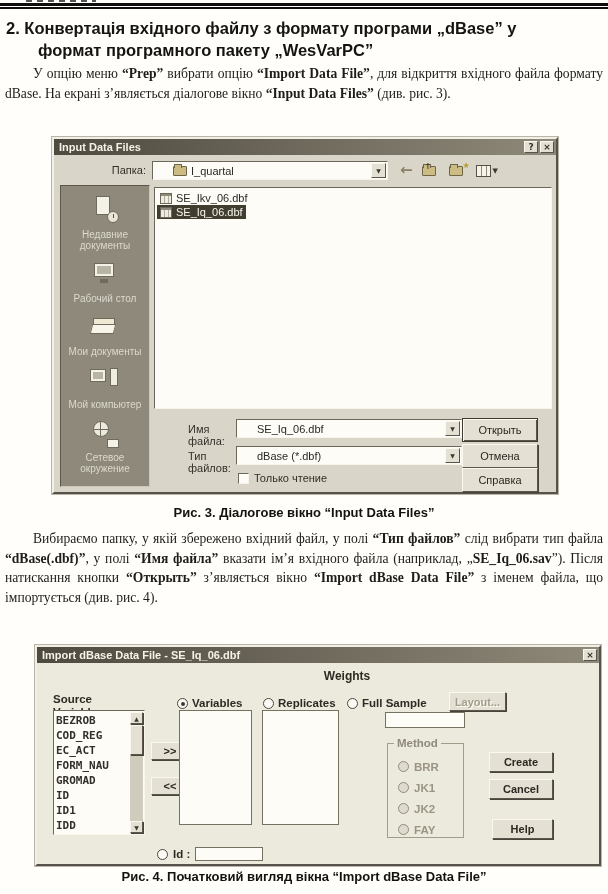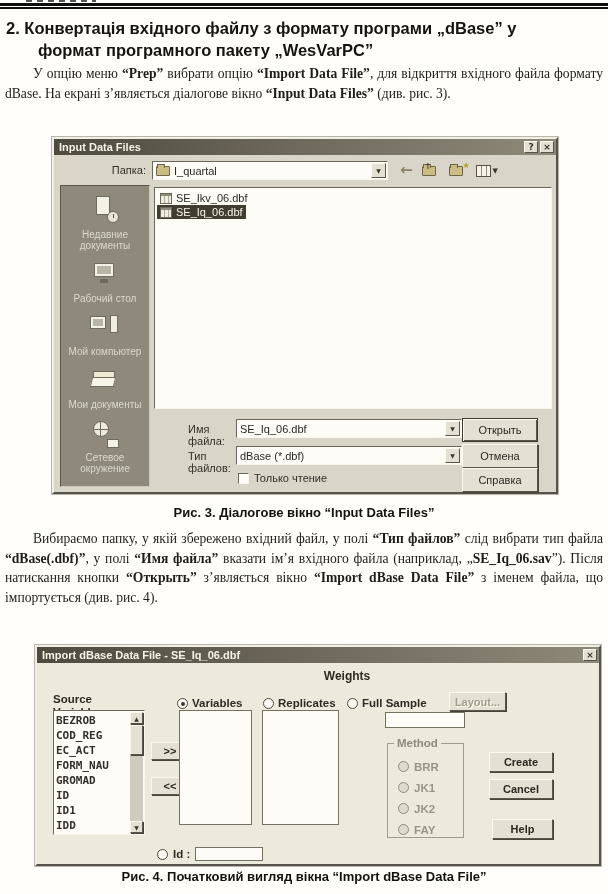--- a/index.html
+++ b/index.html
@@ -40,21 +40,21 @@
   .btn { font:11px "Liberation Sans", sans-serif; color:#2b2822; display:flex;
          align-items:center; justify-content:center; }
   .glyph { font-family:"DejaVu Sans", sans-serif; }
 
   
   .dlg1 { left:52px; top:137px; width:506px; height:357px; background:#d9d5c8; }
   .dlg1-body { position:relative; width:100%; height:337px; background:#d9d5c8;
                font:11px "Liberation Sans", sans-serif; }
   .folder-lbl { position:absolute; left:0; top:9px; width:92px; text-align:right; color:#33302a;padding-left:38px; }
   .combo { display:flex; align-items:center; height:19px; background:#fdfcf7; border:1px solid;
-           border-color:#6b675b #f8f5eb #f8f5eb #6b675b; padding-left:3px; }
+           border-color:#6b675b #f8f5eb #f8f5eb #6b675b; padding-left:20px; }
   .combo .ctext { flex:1; color:#2c2923; white-space:nowrap; overflow:hidden; }
   .combo .drop { width:15px; height:15px; margin:0 1px 0 2px; background:#e4e0d3; border:1px solid;
                  border-color:#fbf8ee #5a564b #5a564b #fbf8ee; font-size:6px; color:#3a372f;
                  display:flex; align-items:center; justify-content:center; }
   .folder-combo { position:absolute; left:98px; top:6px; width:236px; }
   .fold { position:relative; width:14px; height:10px; background:#cdbb84; border:1px solid #6d6747;
           border-radius:1px; margin-right:4px; flex:none; }
   .fold::before { content:""; position:absolute; left:0; top:-3px; width:6px; height:3px;
                   background:#cdbb84; border:1px solid #6d6747; border-bottom:none; }
   .toolbar { position:absolute; left:346px; top:6px; height:19px; display:flex; gap:9px; align-items:center; }
@@ -200,33 +200,33 @@
           <div class="pi">
               <div class="mon">
                 <div class="mon-scr"></div>
               </div>
               <div class="stand"></div>
             </div>
           <div class="plabel">Рабочий стол</div>
         </div>
         <div class="place">
           <div class="pi">
+              <div class="fback"></div>
+              <div class="ffront"></div>
+            </div>
+          <div class="plabel">Мои документы</div>
+        </div>
+        <div class="place">
+          <div class="pi">
               <div class="crt">
                 <div class="crt-scr"></div>
               </div>
               <div class="tower"></div>
             </div>
           <div class="plabel">Мой компьютер</div>
-        </div>
-        <div class="place">
-          <div class="pi">
-              <div class="fback"></div>
-              <div class="ffront"></div>
-            </div>
-          <div class="plabel">Мои документы</div>
         </div>
         <div class="place">
           <div class="pi">
               <div class="globe"></div>
               <div class="mini-mon"></div>
             </div>
           <div class="plabel">Сетевое окружение</div>
         </div>
       </div>
 

